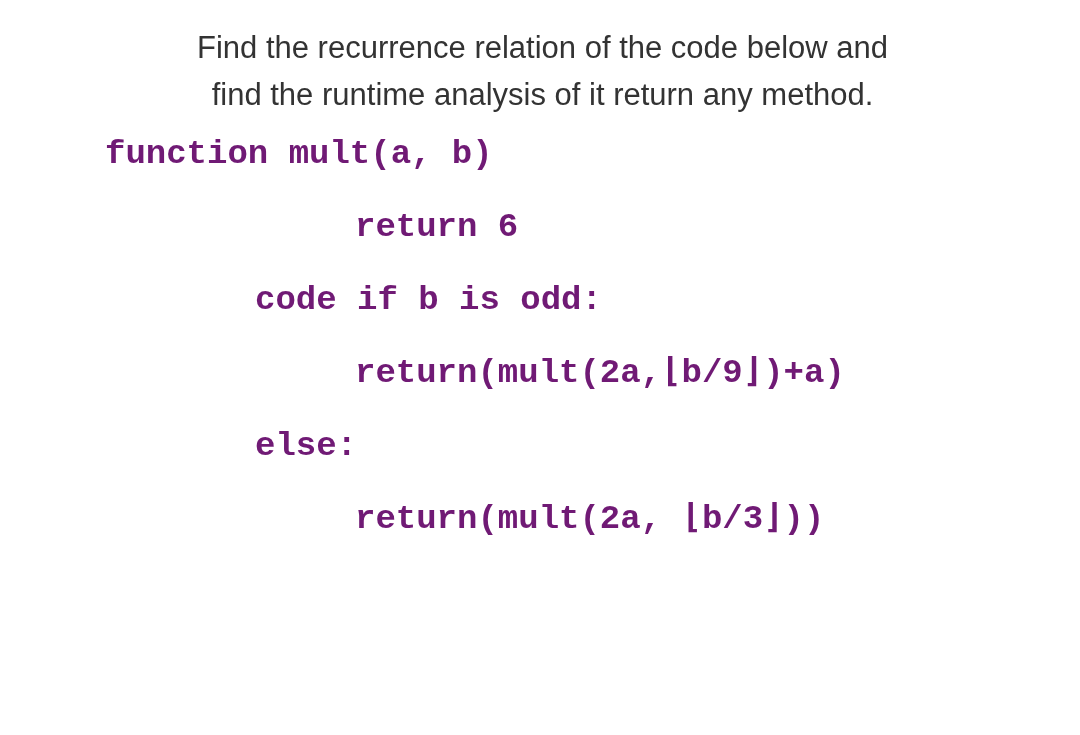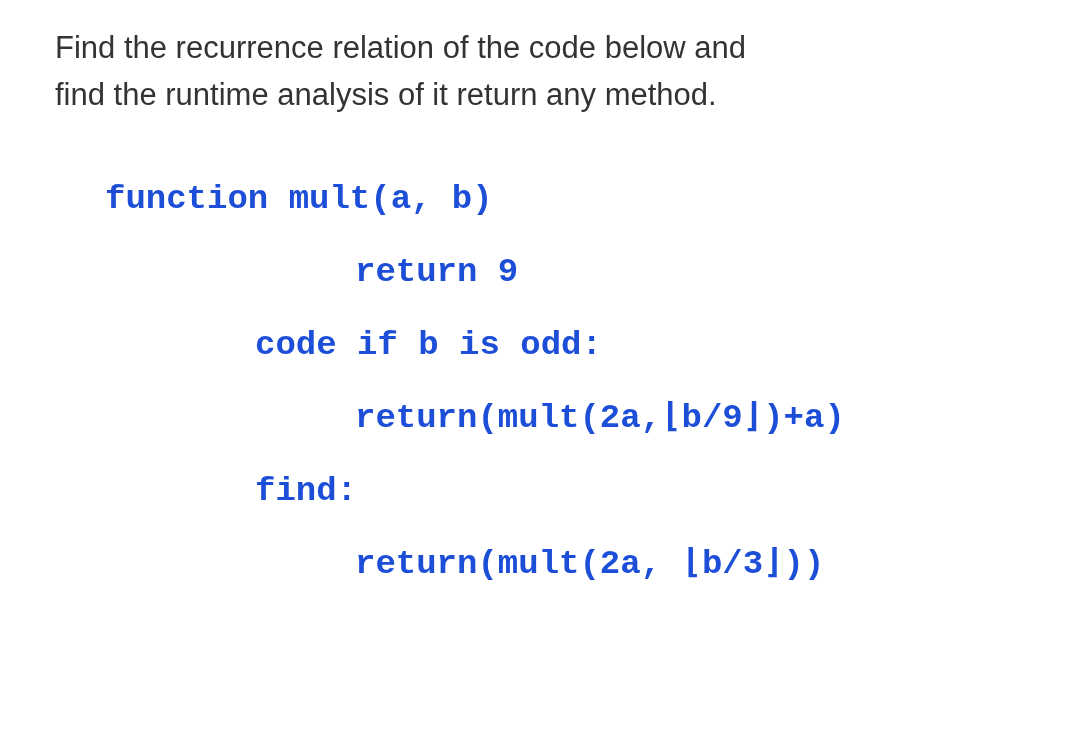--- a/index.html
+++ b/index.html
@@ -11,28 +11,28 @@
     font-family: Arial, Helvetica, sans-serif;
   }
   .container {
     padding: 25px 50px 0 55px;
     box-sizing: border-box;
   }
   .question {
     font-size: 31px;
     color: #333333;
     line-height: 1.5;
-    margin-bottom: 45px;
     font-weight: 400;
+    text-align: center;
   }
   .code-block {
     font-family: "Courier New", Courier, monospace;
     font-size: 34px;
     font-weight: bold;
-    color: #1d4ed8;
+    color: #701a75;
     line-height: 2.15;
     padding-left: 50px;
   }
   .indent1 {
     padding-left: 150px;
   }
   .indent2 {
     padding-left: 250px;
   }
   .codeline {
@@ -43,19 +43,19 @@
 <body>
 
 <div class="container">
   <div class="question">
     <span>Find the recurrence relation of the code below and</span><br>
     <span>find the runtime analysis of it return any method.</span>
   </div>
 
   <div class="code-block">
     <div class="codeline">function mult(a, b)</div>
-    <div class="codeline indent2">return 9</div>
+    <div class="codeline indent2">return 6</div>
     <div class="codeline indent1">code if b is odd:</div>
     <div class="codeline indent2">return(mult(2a,⌊b/9⌋)+a)</div>
-    <div class="codeline indent1">find:</div>
+    <div class="codeline indent1">else:</div>
     <div class="codeline indent2">return(mult(2a, ⌊b/3⌋))</div>
   </div>
 </div>
 
 </body></html>

